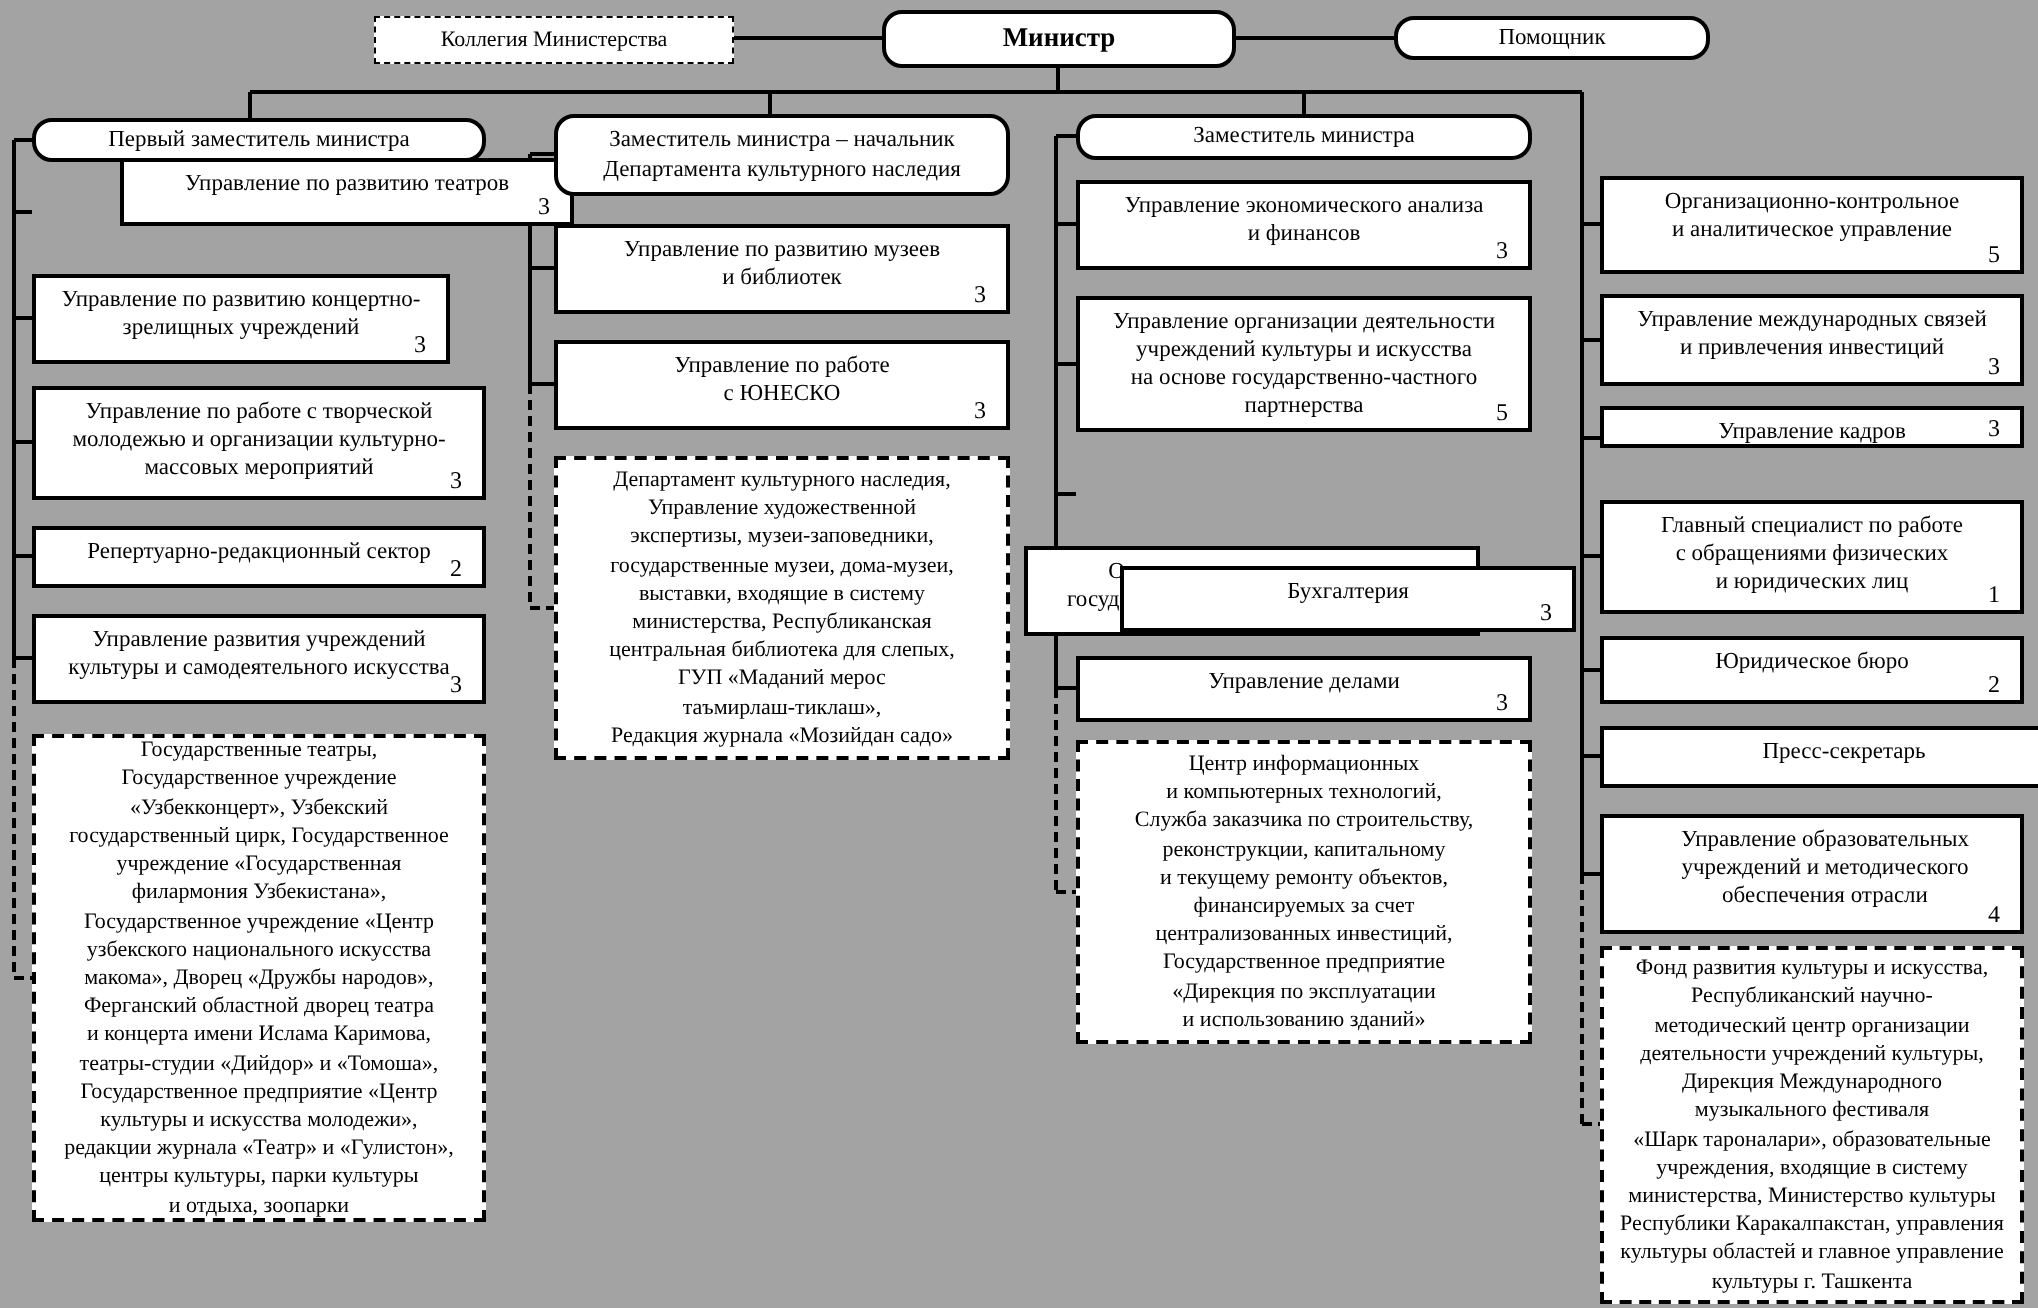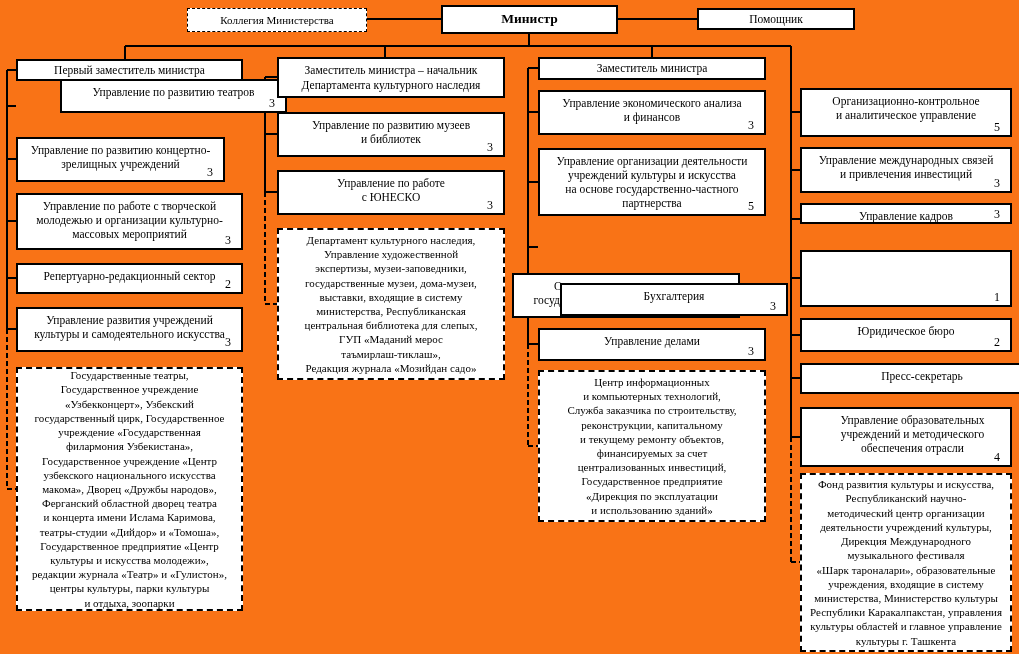--- a/index.html
+++ b/index.html
@@ -1,27 +1,27 @@
 <!DOCTYPE html>
 <html><head>
 <meta charset="utf-8">
 <style>
   html,body { margin:0; padding:0; background:#ffffff; }
   #stage {
-    position:relative; width:1019px; height:654px; background:#f97316;
+    position:relative; width:1019px; height:654px; background:#a3a3a3;
     font-family:"Liberation Serif","DejaVu Serif",serif; color:#000;
   }
   #wires { position:absolute; left:0; top:0; width:1019px; height:654px; }
   .box {
     position:absolute; box-sizing:border-box; background:#fff;
     border:2px solid #000; display:flex; align-items:flex-start; justify-content:center;
     text-align:center; font-size:11.5px; line-height:1.22; padding:4px 5px 1px 5px;
   }
   .box .lbl { white-space:pre-line; }
-  .center { align-items:center; padding-top:1px; }
+  .center { align-items:center; padding-top:1px;border-radius:10px; }
   .dashed { border:2px dashed #000; align-items:center; padding-top:1px; }
   .dashed .lbl { font-size:11px; line-height:14.2px; }
   .fine-dash { border:1.5px dashed #000; }
   .minister { border-width:2.5px; font-weight:bold; font-size:13.5px; }
   .count { position:absolute; right:10px; bottom:0px; font-size:12px; }
 </style>
 </head>
 <body>
 
 <div id="stage">
@@ -209,20 +209,23 @@
   <div class="box" style="left:800px;top:147px;width:212px;height:46px;">
     <span class="lbl">Управление международных связей
 и привлечения инвестиций</span>
     <span class="count">3</span>
   </div>
   <div class="box" style="left:800px;top:203px;width:212px;height:21px;">
     <span class="lbl">Управление кадров</span>
     <span class="count">3</span>
   </div>
   <div class="box" style="left:800px;top:250px;width:212px;height:57px;">
+    <span class="lbl">Главный специалист по работе
+с обращениями физических
+и юридических лиц</span>
     <span class="count">1</span>
   </div>
   <div class="box" style="left:800px;top:318px;width:212px;height:34px;">
     <span class="lbl">Юридическое бюро</span>
     <span class="count">2</span>
   </div>
   <div class="box" style="left:800px;top:363px;width:244px;height:31px;">
     <span class="lbl">Пресс-секретарь</span>
     <span class="count">1</span>
   </div>

